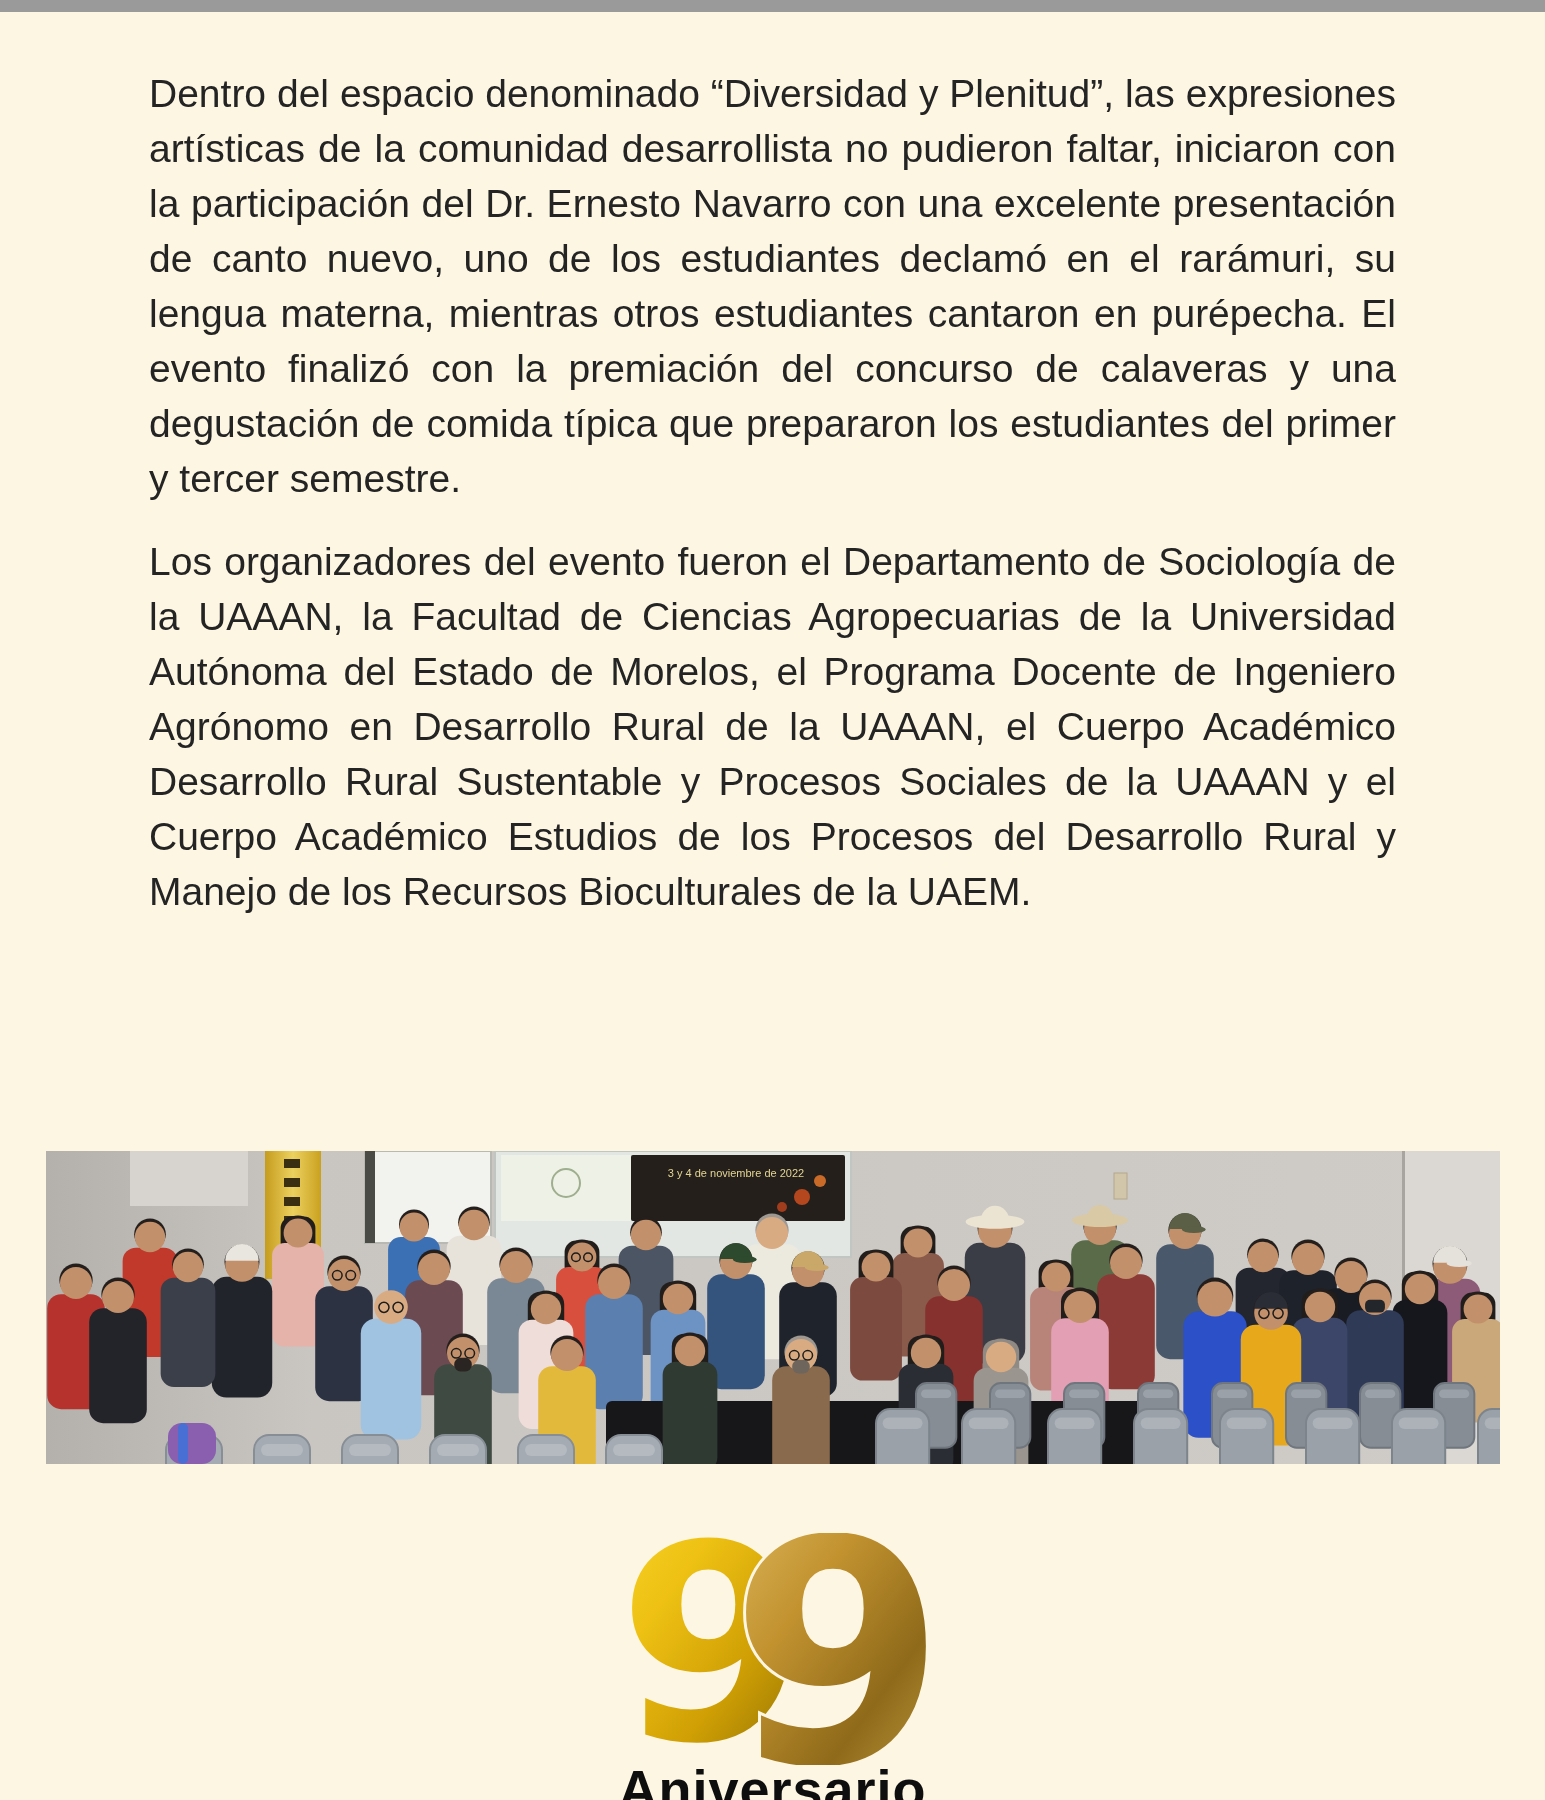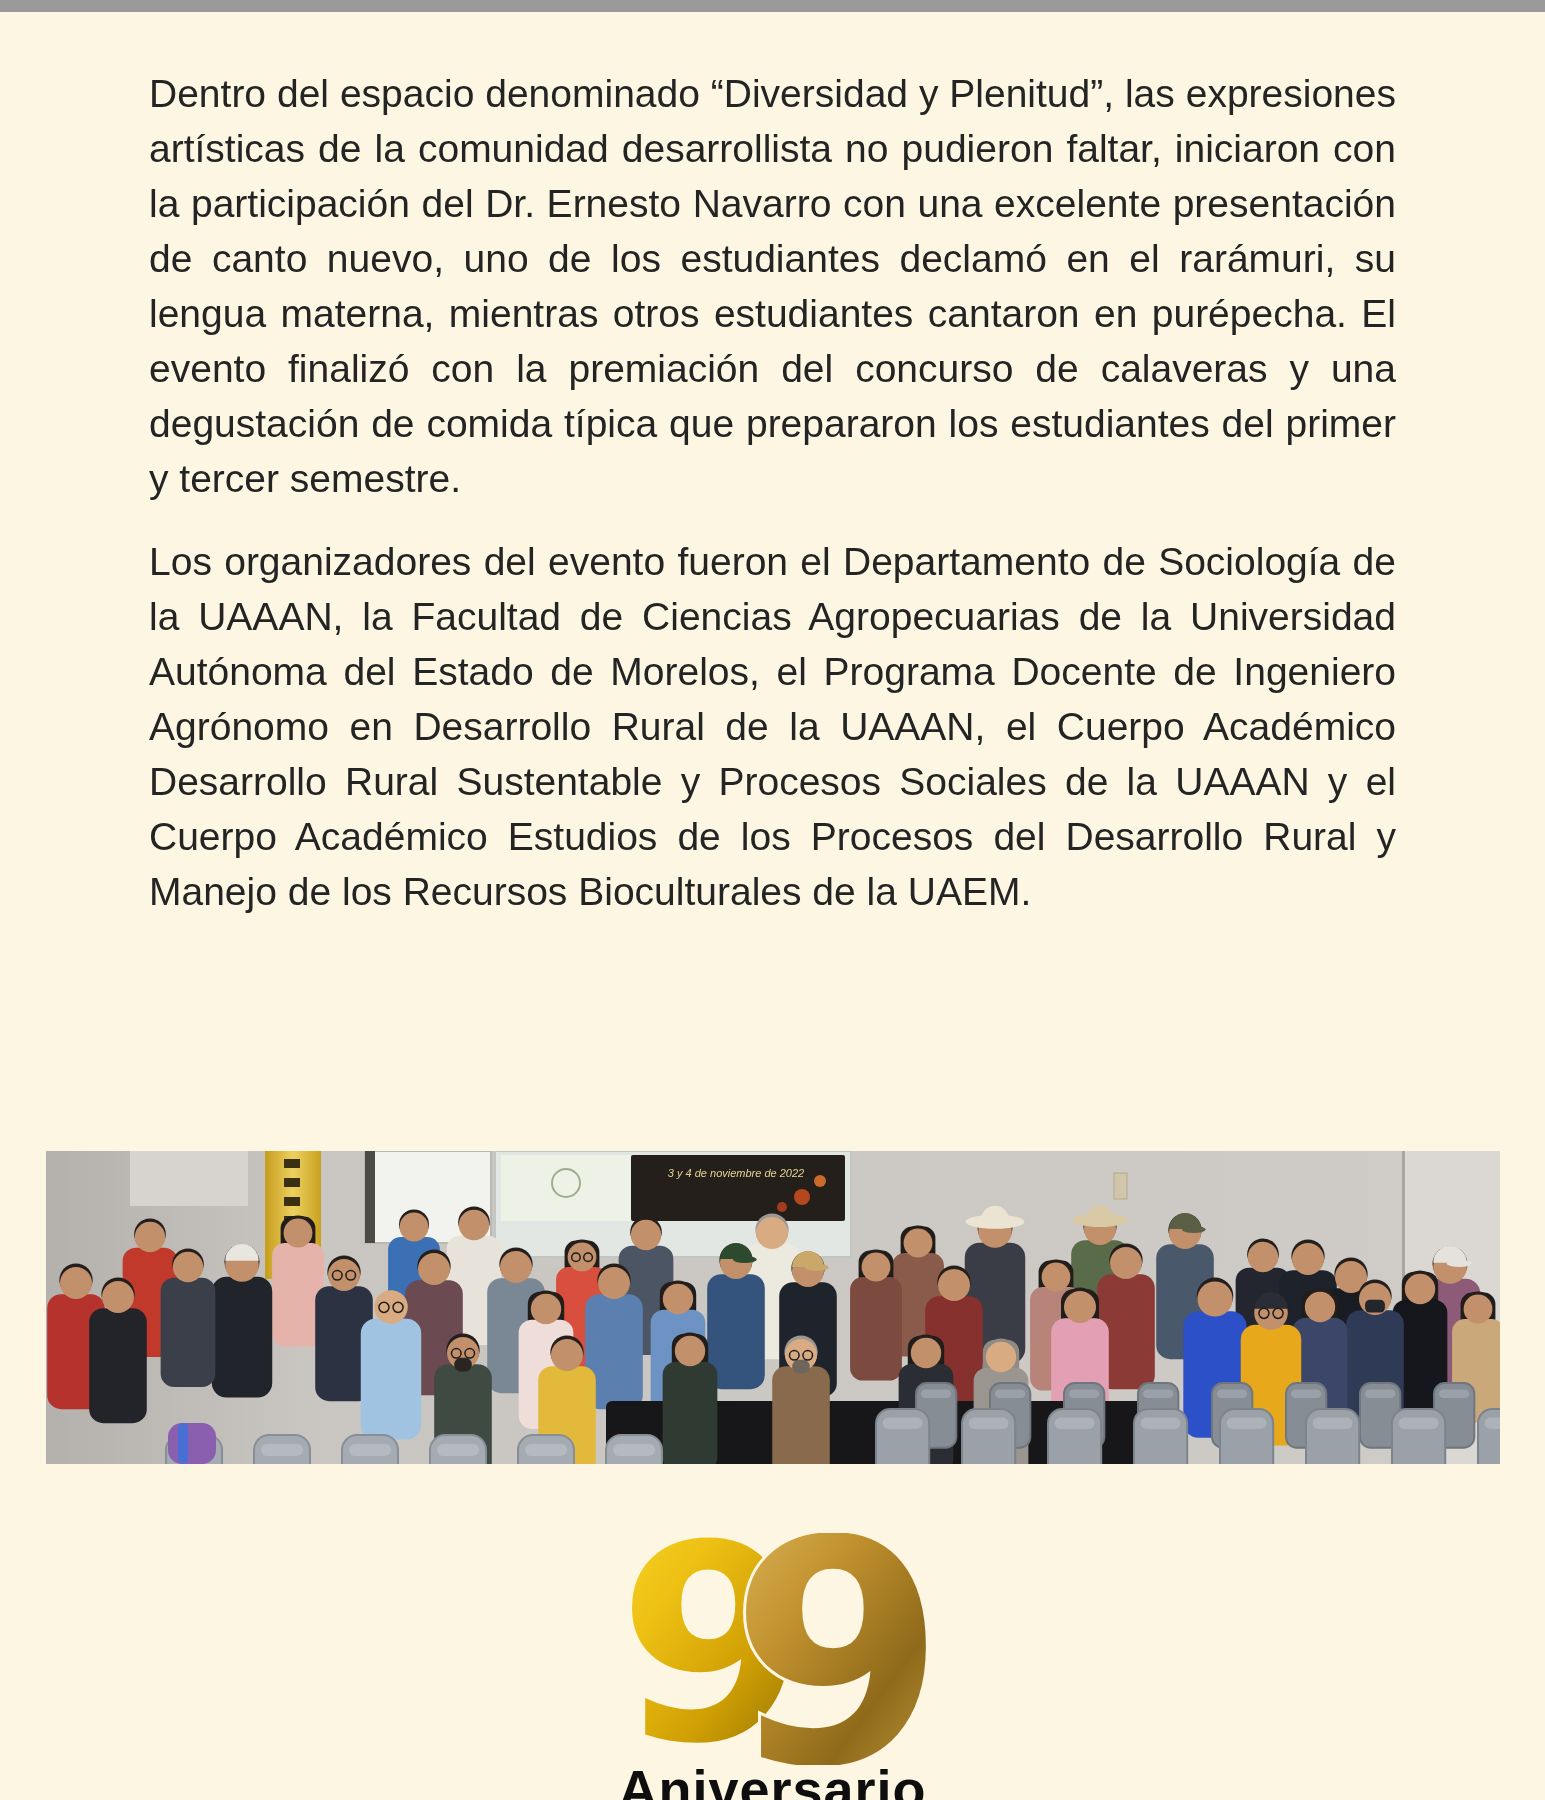--- a/index.html
+++ b/index.html
@@ -19,21 +19,20 @@
     line-height:55px;
     text-align:justify;
   }
   .text-block p{margin:0 0 28px 0;}
   .photo-frame{
     position:absolute;
     left:46px;top:1139px;
     width:1454px;height:313px;
     overflow:hidden;
     background:#c9c5c1;
-    font-style:italic;
   }
   .photo-frame svg{display:block;}
   .logo-block{
     position:absolute;
     left:0;top:1521px;width:100%;
     text-align:center;
   }
   .logo-caption{
     position:absolute;
     left:0;top:1746px;width:100%;

